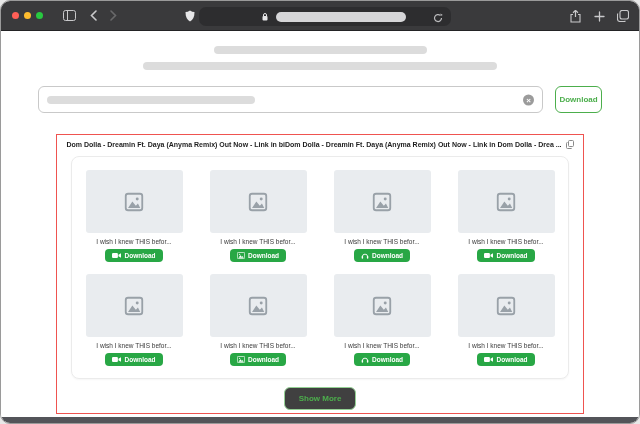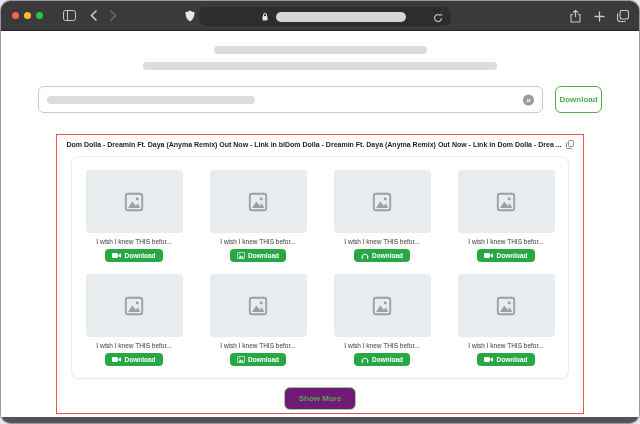--- a/index.html
+++ b/index.html
@@ -79,21 +79,21 @@
   .card-title {
     margin-top:5px; font-size:6.5px; color:#3a3a3a; white-space:nowrap; overflow:hidden; max-width:97px;
   }
   .card-dl {
     margin-top:4px; background:var(--accent-green,#28a745); border:none; border-radius:4px;
     color:#fff; font-size:6.5px; font-family:inherit; font-weight:bold;
     padding:3px 7px; display:flex; align-items:center; gap:3px; cursor:pointer;
   }
   .show-more-row { text-align:center; margin-top:8px; }
   .show-more {
-    background:#701a75; border:1px solid #93d093; border-radius:6px; color:var(--outline-green,#5cb85c);
+    background:#404040; border:1px solid #93d093; border-radius:6px; color:var(--outline-green,#5cb85c);
     font-size:8px; font-weight:bold; font-family:inherit; padding:6px 14px; cursor:pointer;
   }
   
   .bottom-strip { position:absolute; left:0; right:0; bottom:0; height:6px; background:#535459; }
 </style>
 </head>
 <body>
 
 <div class="window">
 

